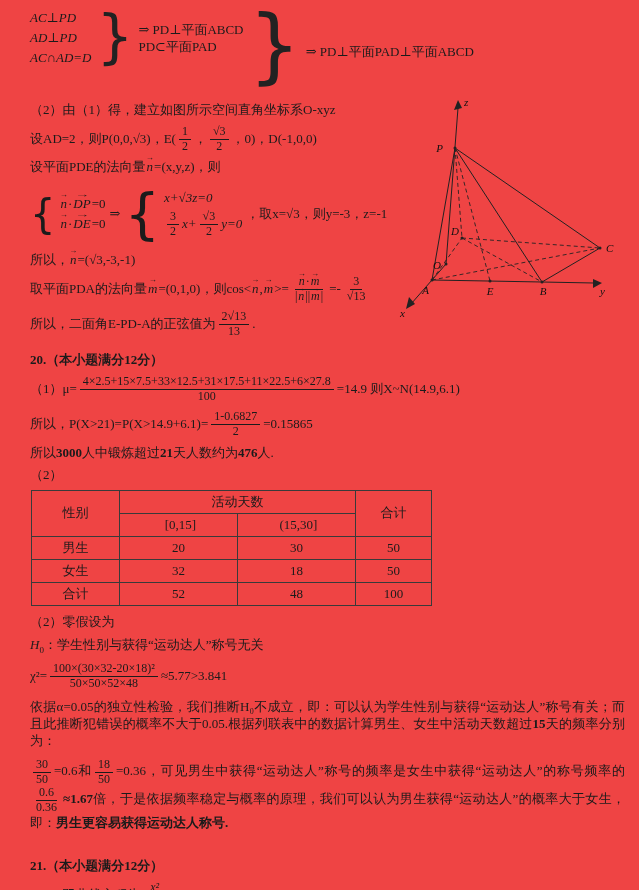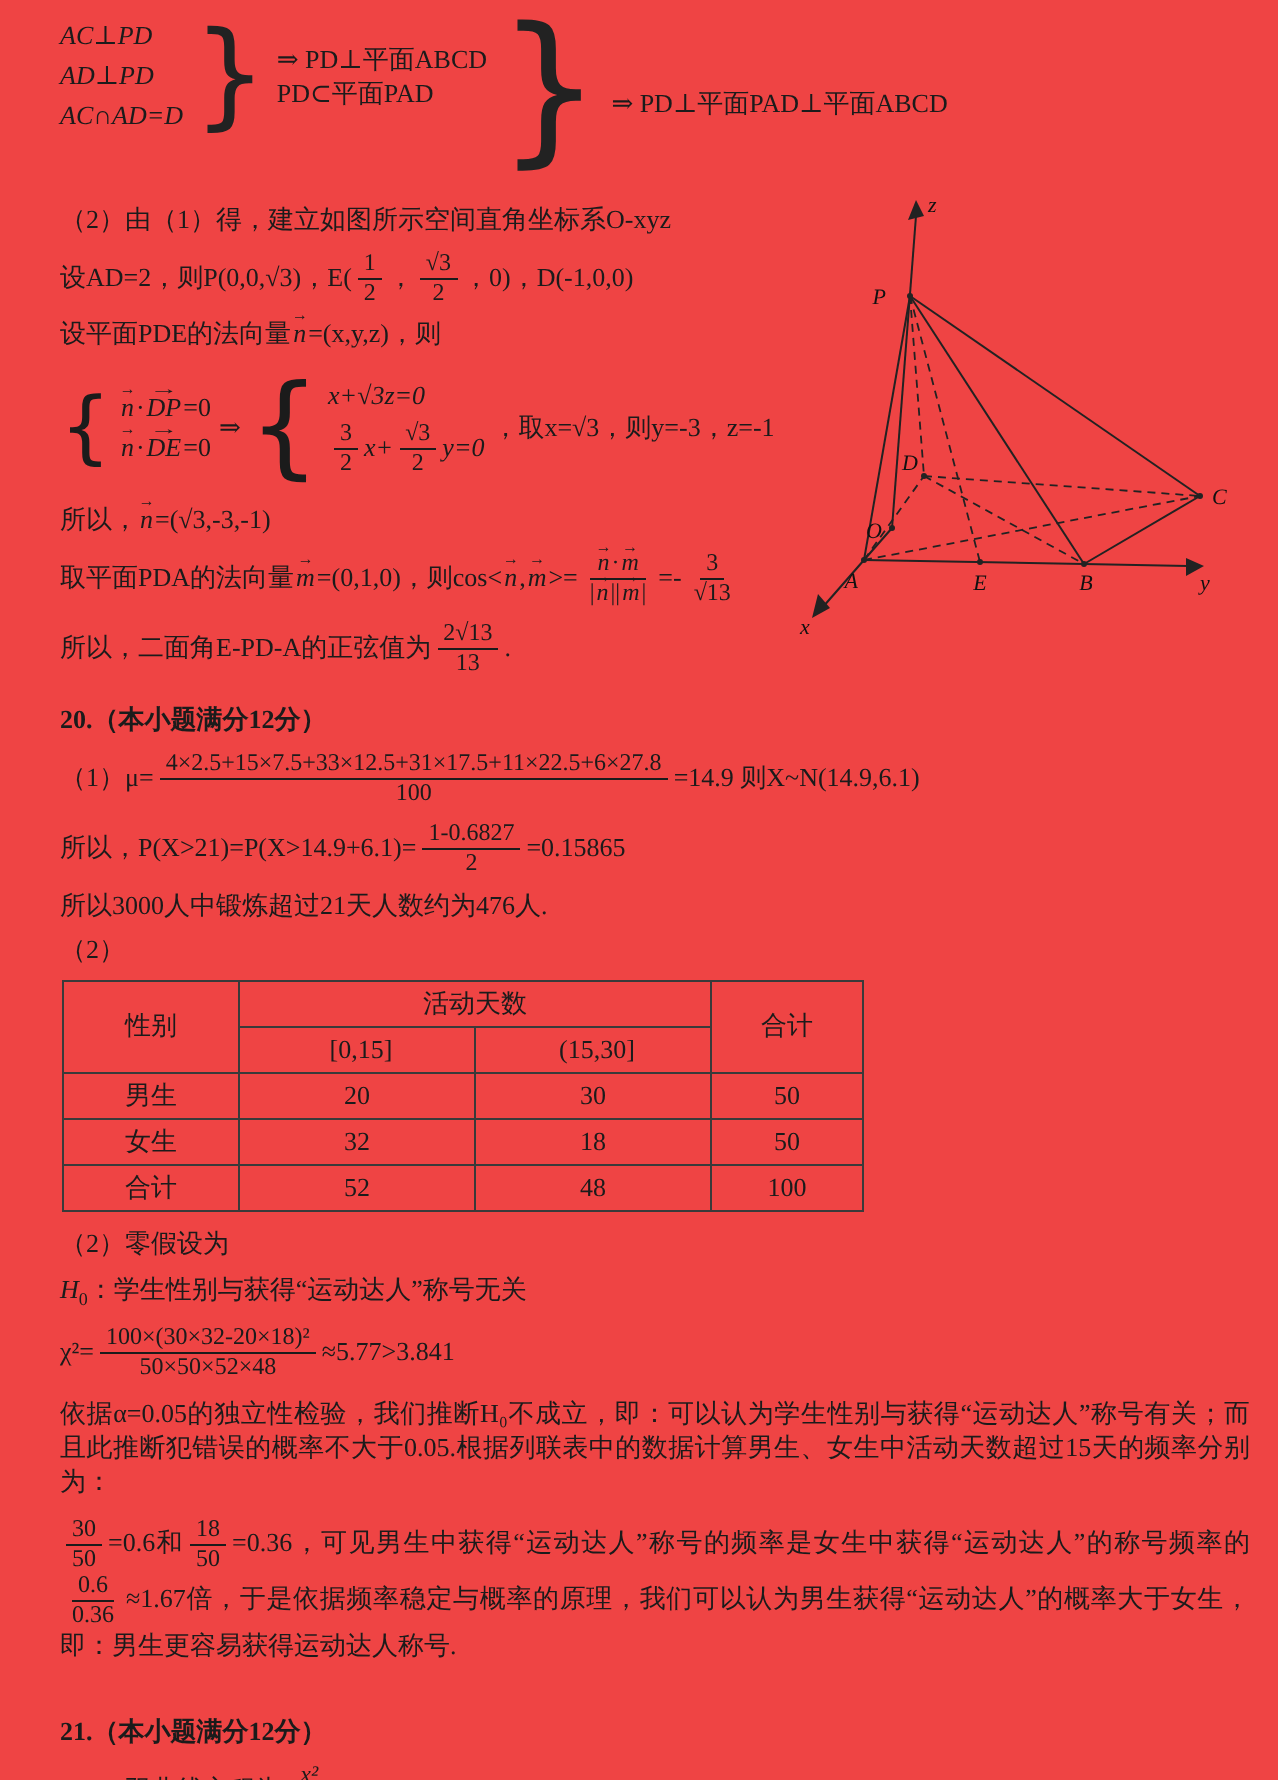--- a/index.html
+++ b/index.html
@@ -3,21 +3,21 @@
 <meta charset="utf-8">
 <style>
   *{margin:0;padding:0;box-sizing:border-box}
   body{background:#dcdcdc;font-family:"Liberation Serif","DejaVu Serif",serif}
   .doc{position:relative;width:639px;height:890px;margin:0 auto;background:#ef4444;color:#1b1b1b;font-size:13px;line-height:1.3;overflow:hidden}
   .content{padding:8px 14px 0 30px}
   .left19{width:372px}
   .ln{margin:6px 0}
   .fr{display:flex;align-items:center;flex-wrap:wrap;row-gap:2px}
   .it{font-style:italic}
-  b{font-weight:normal}
+  b{font-weight:bold}
   .frac{display:inline-flex;flex-direction:column;align-items:center;vertical-align:middle;margin:0 3px;line-height:1.15;font-size:12px}
   .frac .num{display:inline-flex;align-items:center;border-bottom:1px solid currentColor;padding:0 3px}
   .frac .den{display:inline-flex;align-items:center;padding:0 3px}
   .vec{font-style:italic;position:relative;display:inline-block;padding:0 1px}
   .vec::after{content:"→";position:absolute;left:50%;top:-0.75em;transform:translateX(-50%);font-size:8px;font-style:normal}
   .vec.w::after{transform:translateX(-50%) scaleX(1.8)}
   .proof{display:flex;align-items:flex-start;gap:5px;height:88px;margin-bottom:2px}
   .pcol{display:flex;flex-direction:column;gap:3px;padding-top:2px}
   .pbrace{font-family:"DejaVu Sans",sans-serif;color:#222}
   .b1{font-size:58px;line-height:58px;margin-top:0}

